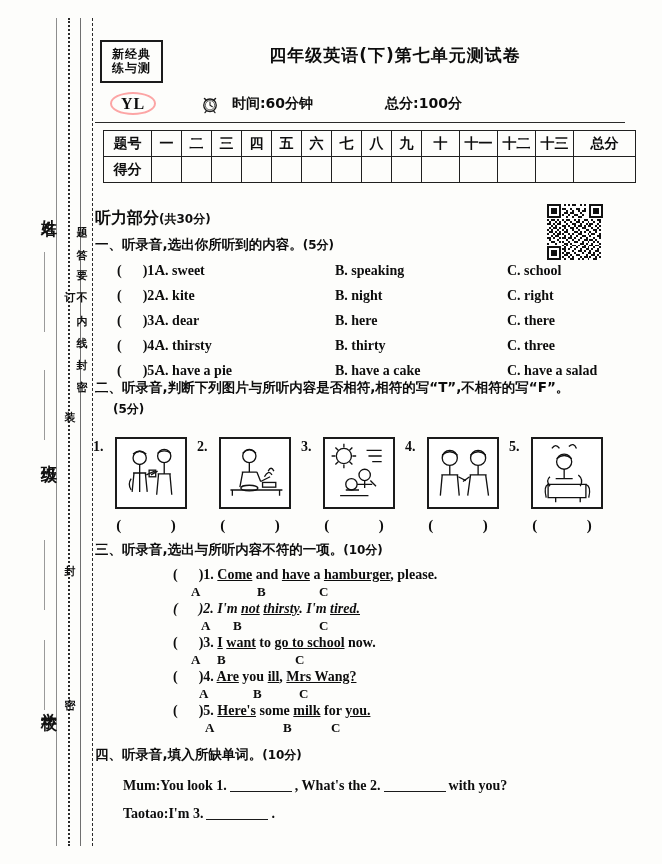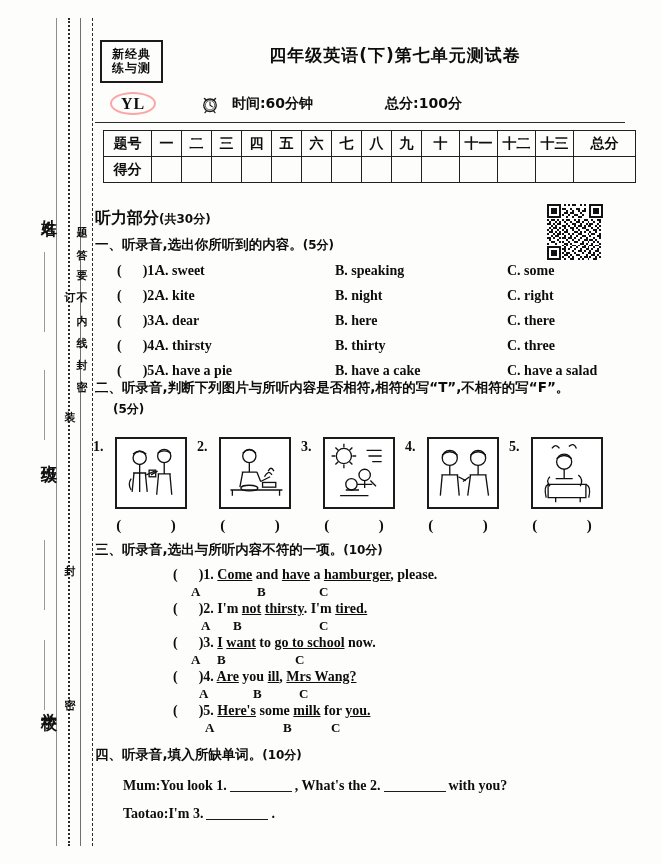--- a/index.html
+++ b/index.html
@@ -593,21 +593,21 @@
     </svg>
 
     <div class="q-head" style="left:0px; top:236px;">
       <span>一、听录音,选出你所听到的内容。</span><span class="pts">(5分)</span>
     </div>
 
     <div class="choice-row" style="left:22px; top:263px;">
       <span class="paren">(&nbsp;&nbsp;&nbsp;&nbsp;&nbsp;&nbsp;)</span><span>1.</span>
       <span class="c-a">A. sweet</span>
       <span class="c-b">B. speaking</span>
-      <span class="c-c">C. some</span>
+      <span class="c-c">C. school</span>
     </div>
     <div class="choice-row" style="left:22px; top:288px;">
       <span class="paren">(&nbsp;&nbsp;&nbsp;&nbsp;&nbsp;&nbsp;)</span><span>2.</span>
       <span class="c-a">A. kite</span>
       <span class="c-b">B. night</span>
       <span class="c-c">C. right</span>
     </div>
     <div class="choice-row" style="left:22px; top:313px;">
       <span class="paren">(&nbsp;&nbsp;&nbsp;&nbsp;&nbsp;&nbsp;)</span><span>3.</span>
       <span class="c-a">A. dear</span>
@@ -731,21 +731,21 @@
       <span>
         <span class="u">Come</span><span> and </span><span class="u">have</span><span> a </span><span class="u">hamburger</span><span>, please.</span>
       </span>
     </div>
     <div class="s3-marks" style="left:96px; top:584px; width:240px;">
       <span style="left:0px;">A</span>
       <span style="left:66px;">B</span>
       <span style="left:128px;">C</span>
     </div>
 
-    <div class="s3-row" style="left:30px; top:601px;">
+    <div class="s3-row" style="left:30px; top:601px;font-style:italic;">
       <span class="paren">(&nbsp;&nbsp;&nbsp;&nbsp;&nbsp;&nbsp;)</span><span>2.</span>
       <span>
         <span>I'm </span><span class="u">not</span><span> </span><span class="u">thirsty</span><span>.  I'm </span><span class="u">tired.</span>
       </span>
     </div>
     <div class="s3-marks" style="left:96px; top:618px; width:240px;">
       <span style="left:10px;">A</span>
       <span style="left:42px;">B</span>
       <span style="left:128px;">C</span>
     </div>

